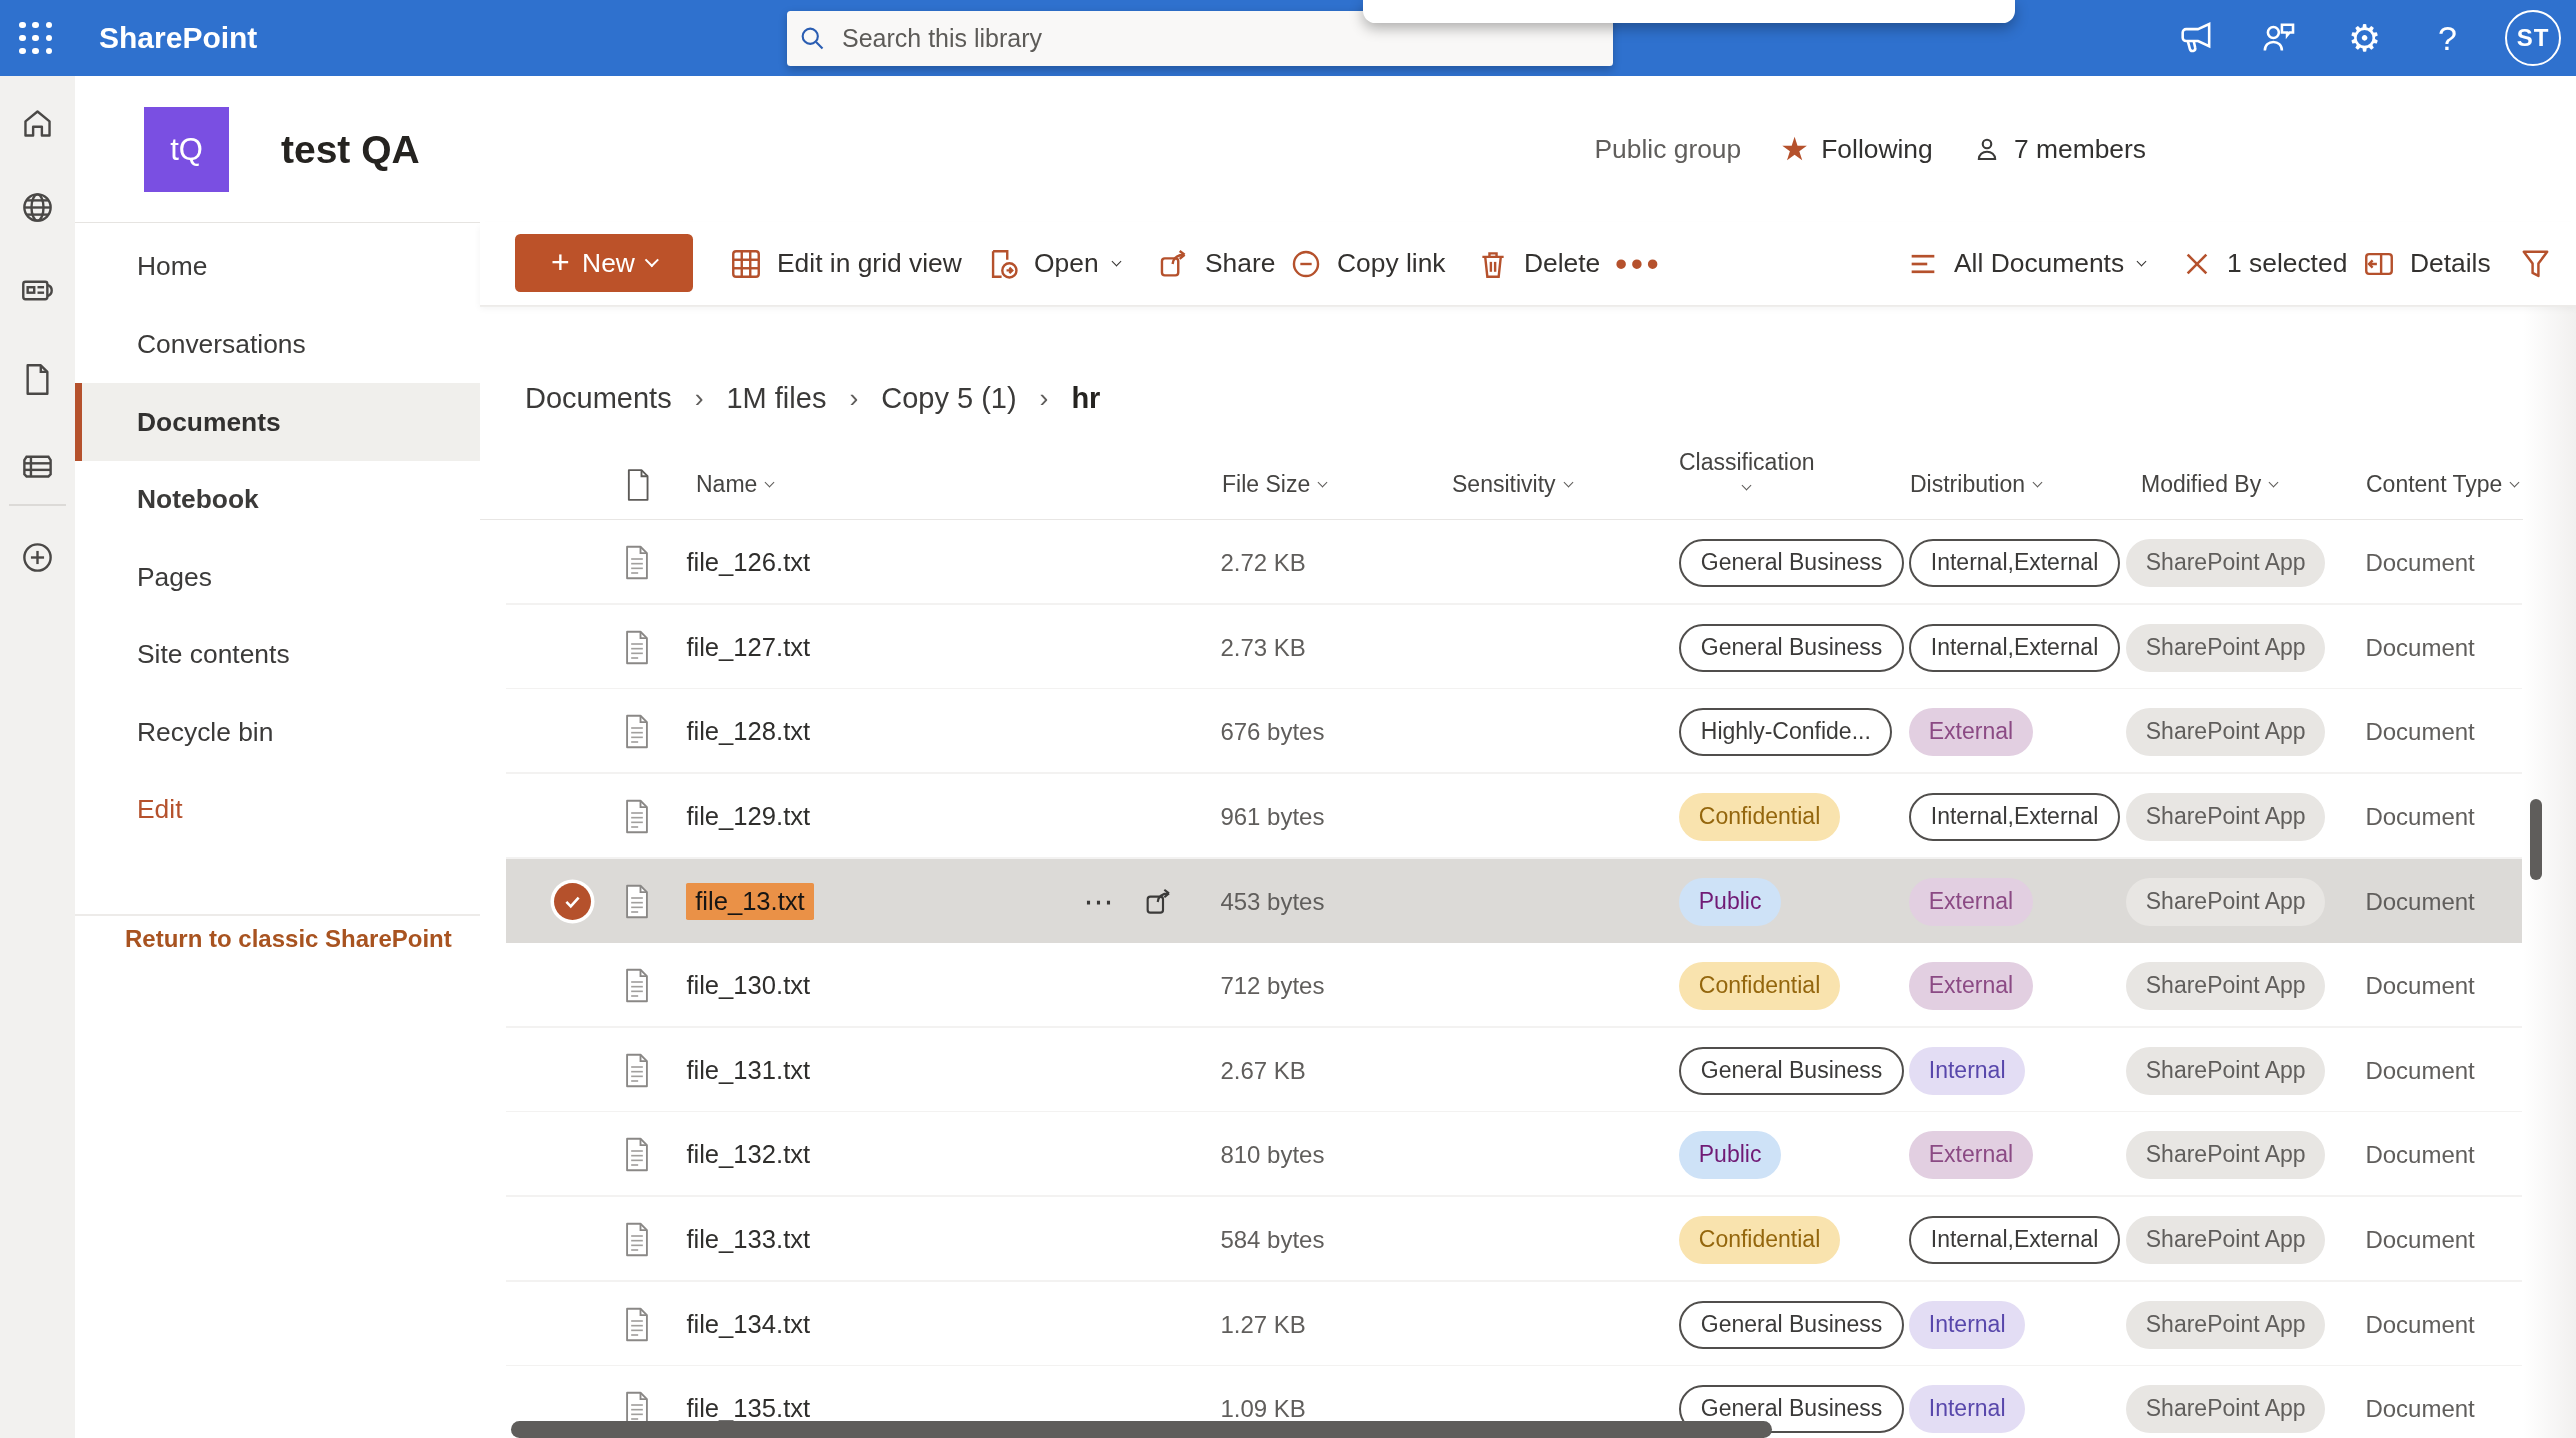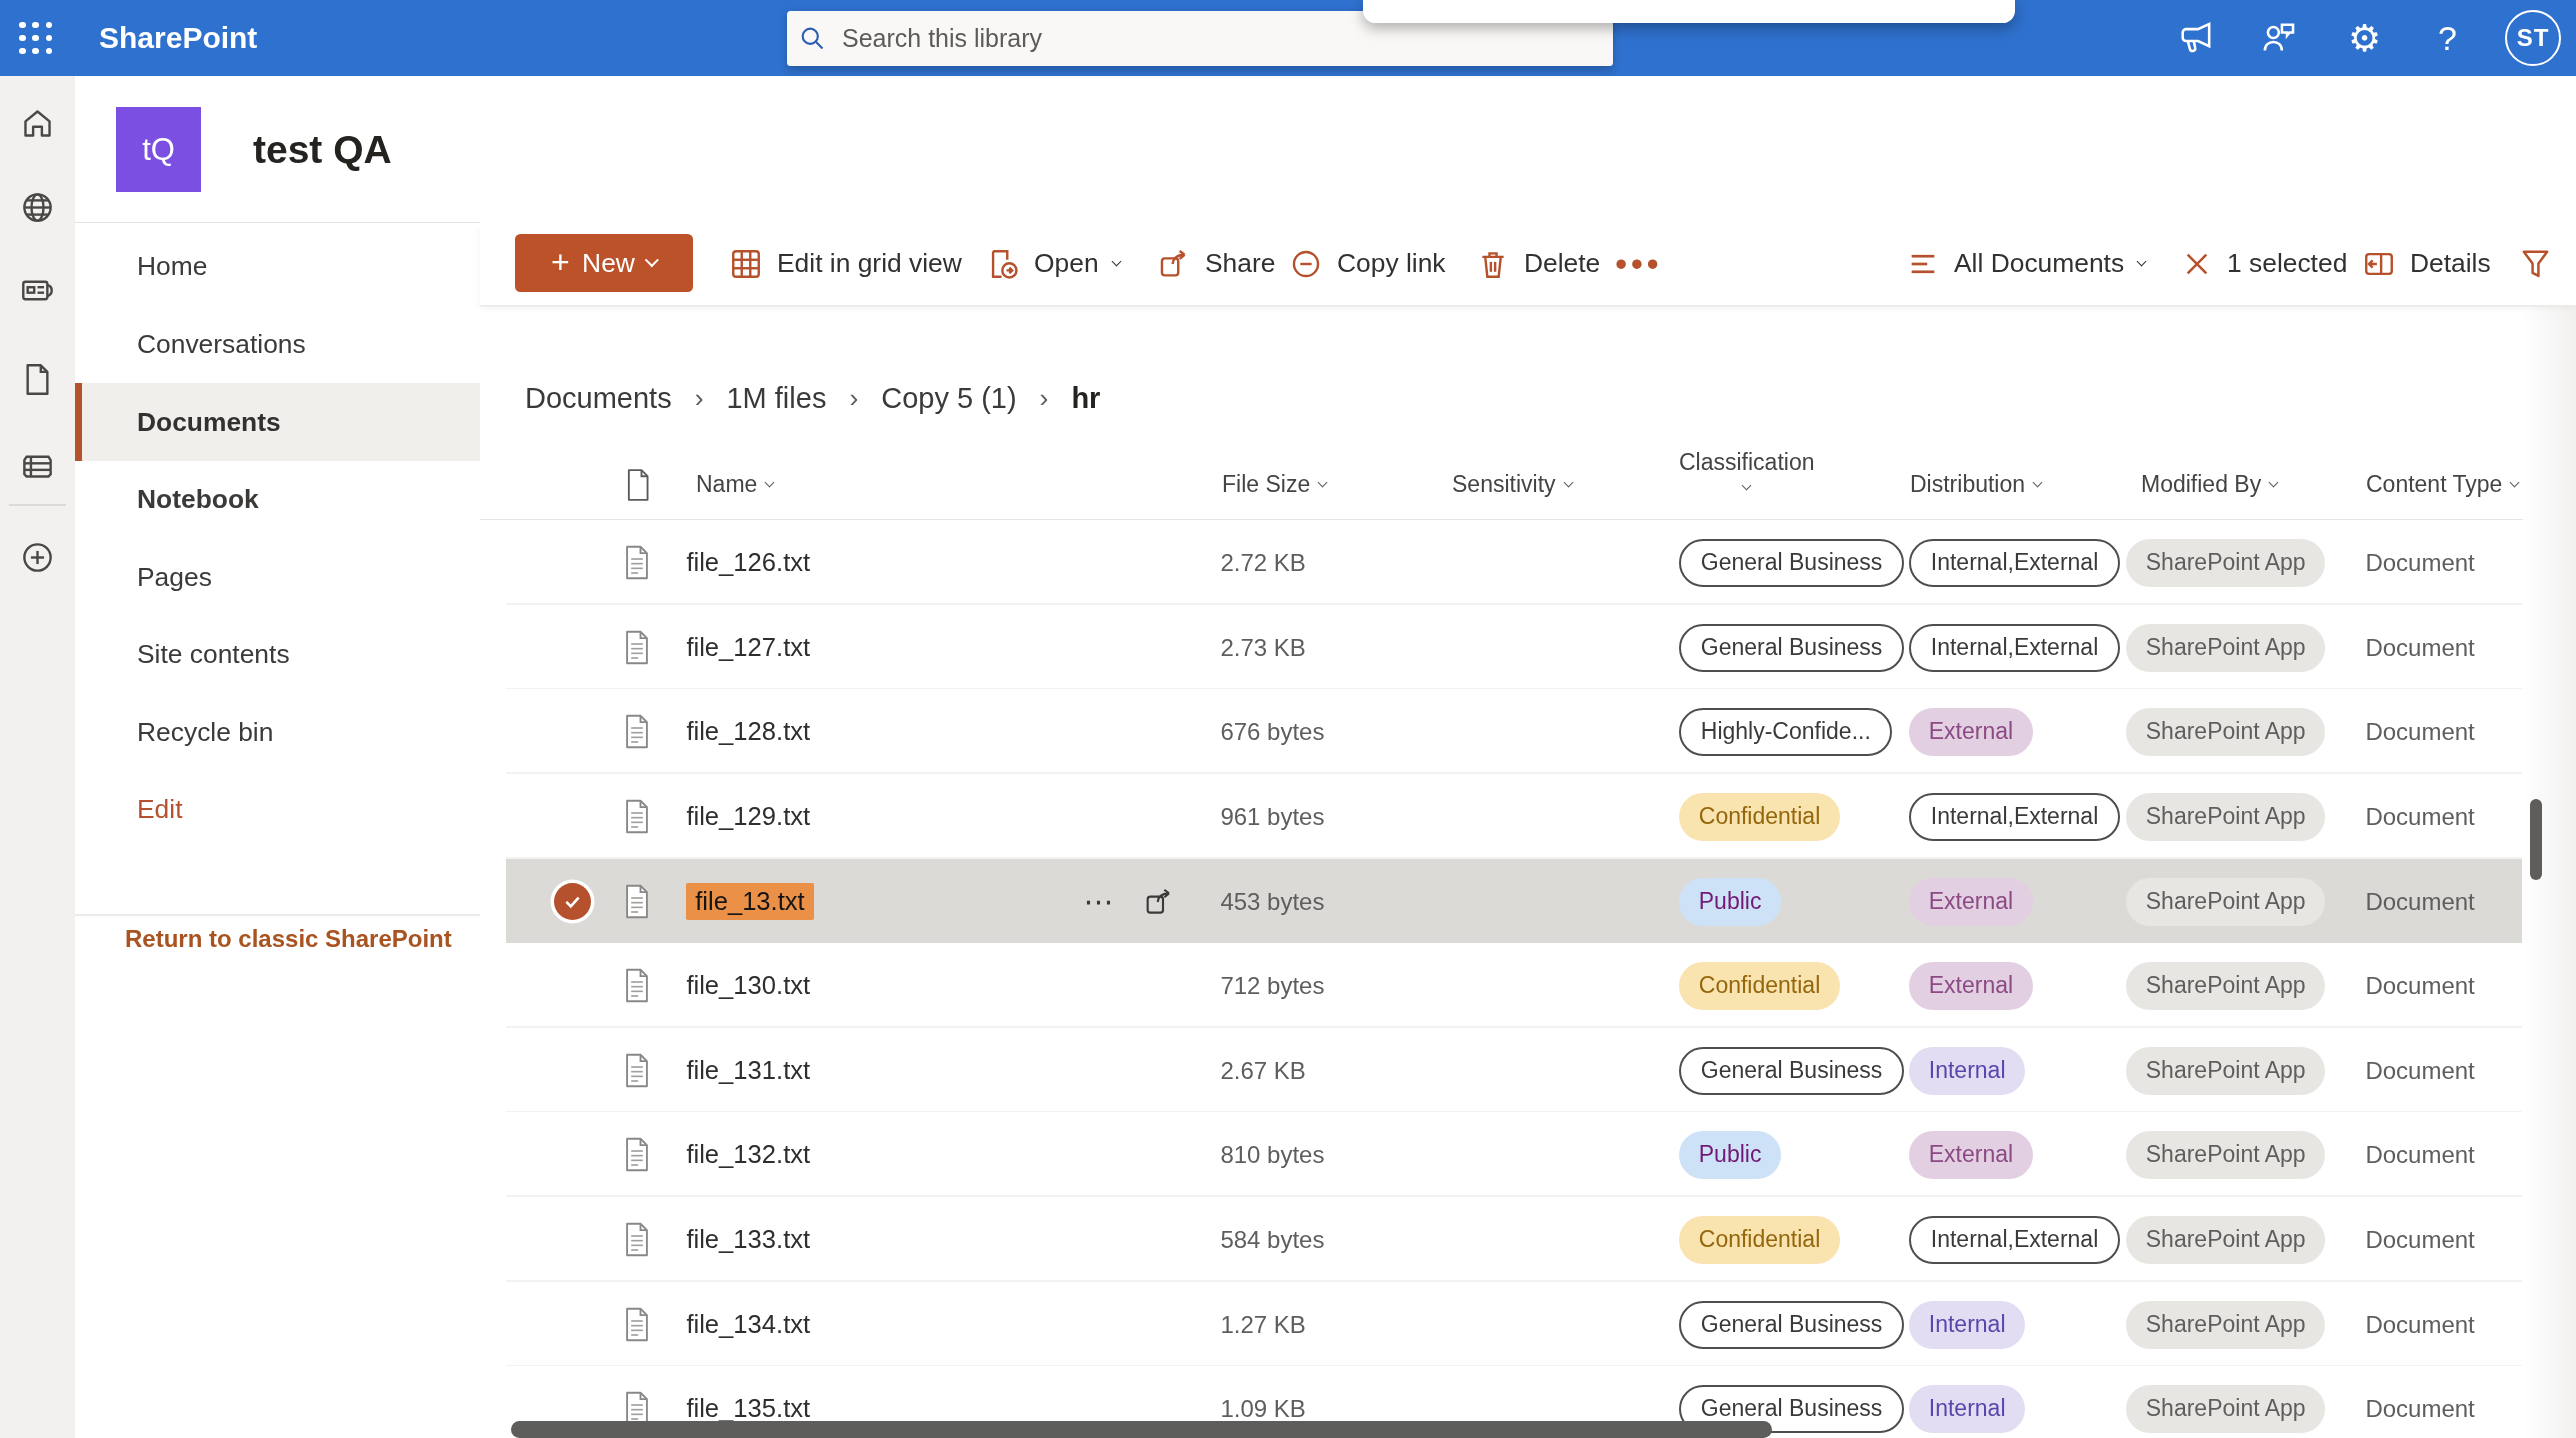--- a/index.html
+++ b/index.html
@@ -21,21 +21,21 @@
     border-radius:0 0 12.3px 12.3px; box-shadow:0 5.3px 14px rgba(0,0,0,.30); z-index:6; }
   .abicon { position:absolute; top:0; height:76px; width:49px; display:flex; align-items:center;
     justify-content:center; color:#fff; cursor:pointer; }
   .helpq { font-size:34px; font-weight:400; }
   .gearg { font-size:37px; }
   .avatar { position:absolute; left:2505px; top:9.7px; width:56px; height:56px; border:2.6px solid #fff;
     border-radius:50%; color:#fff; font-size:24px; font-weight:600; display:flex;
     align-items:center; justify-content:center; letter-spacing:0.9px; cursor:pointer; }
 
   
-  .siteband { position:absolute; left:59px; top:76px; width:2147px; height:146px; background:#fff;padding-left:21px; }
+  .siteband { position:absolute; left:87px; top:76px; width:2147px; height:146px; background:#fff;padding-left:21px; }
   .sitelogo { position:absolute; left:57px; top:31px; width:85px; height:85px; background:#7a4fe2;
     color:#fff; font-size:31px; display:flex; align-items:center; justify-content:center; cursor:pointer; }
   .sitetitle { position:absolute; left:194px; top:31px; height:85px; line-height:85px;
     font-size:39px; font-weight:700; color:#252320; }
   .sb-right { position:absolute; right:88px; top:0; height:146px; display:flex;
     align-items:center; gap:39px; font-size:26.4px; color:#323130; }
   .sb-right .privacy { color:#605e5c; }
   .sb-group { display:flex; align-items:center; gap:12.3px; cursor:pointer; }
   .star { color:#b5512c; font-size:32px; line-height:1; }
 
@@ -158,20 +158,36 @@
   </div>
   <div class="abicon gearg" style="left:2340px;">⚙</div>
   <div class="abicon helpq" style="left:2423px;">?</div>
   <div class="avatar">ST</div>
 </div>
 <div class="notch"></div>
 
 <div class="siteband">
   <div class="sitelogo">tQ</div>
   <div class="sitetitle">test QA</div>
+  <div class="sb-right">
+    <span class="privacy">Public group</span>
+    <span class="sb-group">
+      <span class="star">★</span>
+      <span>Following</span>
+    </span>
+    <span class="sb-group">
+      <span>
+        <svg width="30" height="30" viewBox="0 0 24 24" fill="none" stroke="#3b3a39" stroke-width="1.7">
+          <circle cx="12" cy="8" r="3.4"></circle>
+            <path d="M5.5 20 c0-3.6 2.9-5.8 6.5-5.8 s6.5 2.2 6.5 5.8 z"></path>
+        </svg>
+      </span>
+      <span>7 members</span>
+    </span>
+  </div>
 </div>
 
 <div class="rail">
   <div class="ricon" style="top:30px">
     <svg viewBox="0 0 32 32" fill="none" stroke="#4a4846" stroke-width="2.2">
       <path d="M5 14 L16 5 L27 14 V27 H20 V19 H12 V27 H5 Z" stroke-linejoin="round"></path>
     </svg>
   </div>
   <div class="ricon" style="top:114px">
     <svg viewBox="0 0 32 32" fill="none" stroke="#4a4846" stroke-width="2.2">

